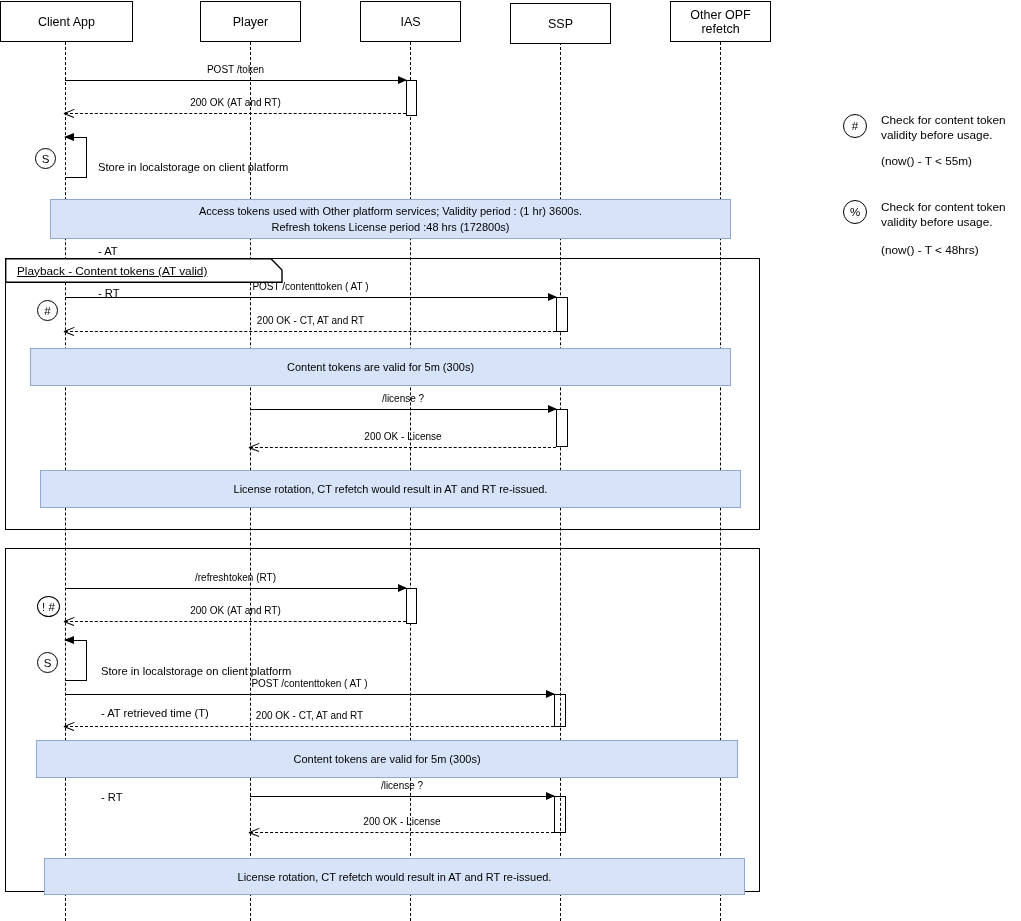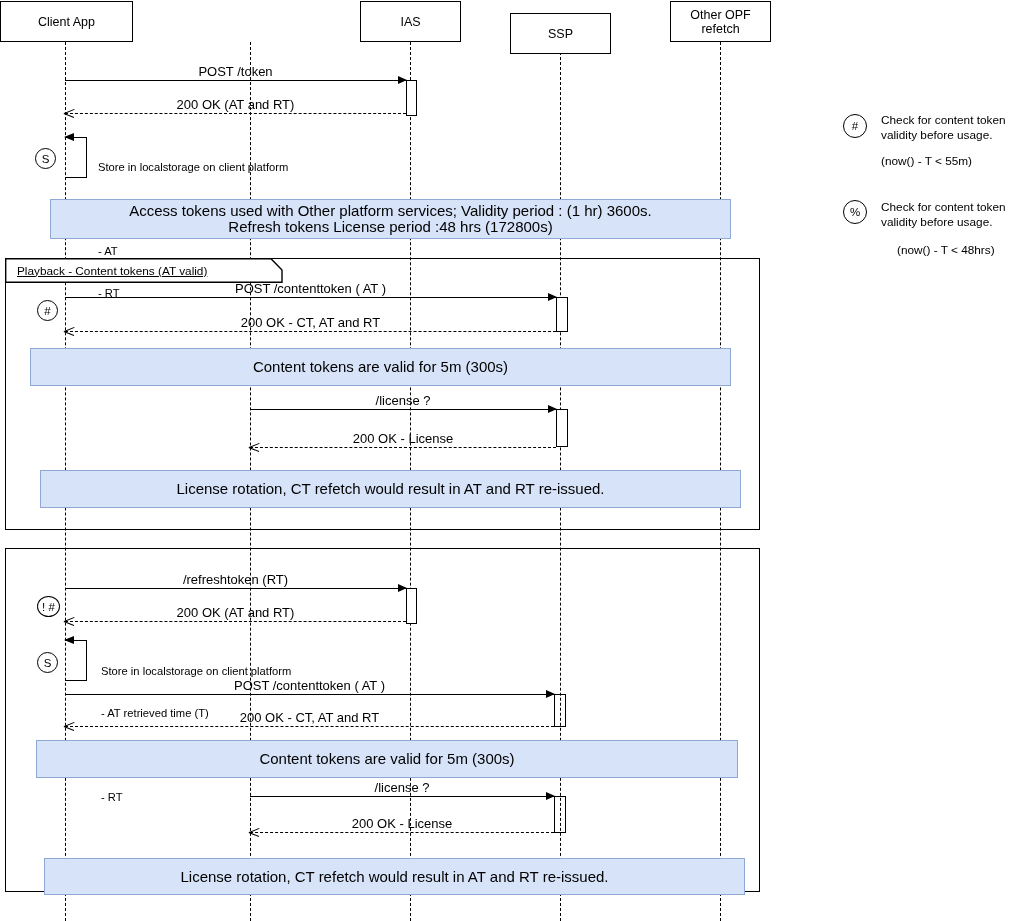--- a/index.html
+++ b/index.html
@@ -94,21 +94,21 @@
     width: 11px;
     height: 0;
     border-top: 1.4px solid #000;
     transform-origin: 0 0;
   }
   .arrow-left-open i.up { transform: rotate(-22deg); }
   .arrow-left-open i.dn { transform: rotate(22deg); }
 
   .msg-label {
     position: absolute;
-    font-size: 13px;
+    font-size: 10px;
     color: #000;
     white-space: nowrap;
     z-index: 5;
     text-align: center;
   }
 
   
   .selfmsg {
     position: absolute;
     z-index: 3;
@@ -167,21 +167,21 @@
   .note {
     position: absolute;
     box-sizing: border-box;
     background: #d7e3f8;
     border: 1px solid #8fa9d4;
     display: flex;
     flex-direction: column;
     align-items: center;
     justify-content: center;
     text-align: center;
-    font-size: 15px;
+    font-size: 11px;
     line-height: 16px;
     color: #000;
     z-index: 5;
   }
 
   
   .fragment {
     position: absolute;
     box-sizing: border-box;
     border: 1.4px solid #000;
@@ -234,24 +234,27 @@
 
   <div class="lifeline" style="left:65px;  top:42px; height:879px;"></div>
   <div class="lifeline" style="left:250px; top:42px; height:879px;"></div>
   <div class="lifeline" style="left:410px; top:42px; height:879px;"></div>
   <div class="lifeline" style="left:560px; top:42px; height:879px;"></div>
   <div class="lifeline" style="left:720px; top:42px; height:879px;"></div>
 
   <div class="participant" style="left:0px; top:1px; width:133px; height:41px;">
     <span>Client App</span>
   </div>
+  <div class="participant" style="left:200px; top:1px; width:101px; height:41px;">
+    <span>Player</span>
+  </div>
   <div class="participant" style="left:360px; top:1px; width:101px; height:41px;text-align:right;">
     <span>IAS</span>
   </div>
-  <div class="participant" style="left:510px; top:13px; width:101px; height:41px;">
+  <div class="participant" style="left:510px; top:3px; width:101px; height:41px;">
     <span>SSP</span>
   </div>
   <div class="participant" style="left:670px; top:1px; width:101px; height:41px; white-space:pre-line;">
     <span>Other OPF
 refetch</span>
   </div>
 
   <div class="activation" style="left:406px; top:80px; width:11px; height:36px;"></div>
 
   <div class="msg" style="left:65px; top:80px; width:341px;">
@@ -433,16 +436,16 @@
 validity before usage.</div>
     <div class="legend-sub" style="left:881px; top:154px;">(now() - T &lt; 55m)</div>
   </div>
 
   <div class="legend-item" style="left:0; top:0;">
     <div class="marker" style="left:843px; top:200px; width:24px; height:24px;">
       <span>%</span>
     </div>
     <div class="legend-text" style="left:881px; top:200px; width:140px;">Check for content token
 validity before usage.</div>
-    <div class="legend-sub" style="left:881px; top:243px;margin-left:16px;">(now() - T &lt;  48hrs)</div>
+    <div class="legend-sub" style="left:881px; top:243px;">(now() - T &lt;  48hrs)</div>
   </div>
 
 </div>
 
 </body></html>

